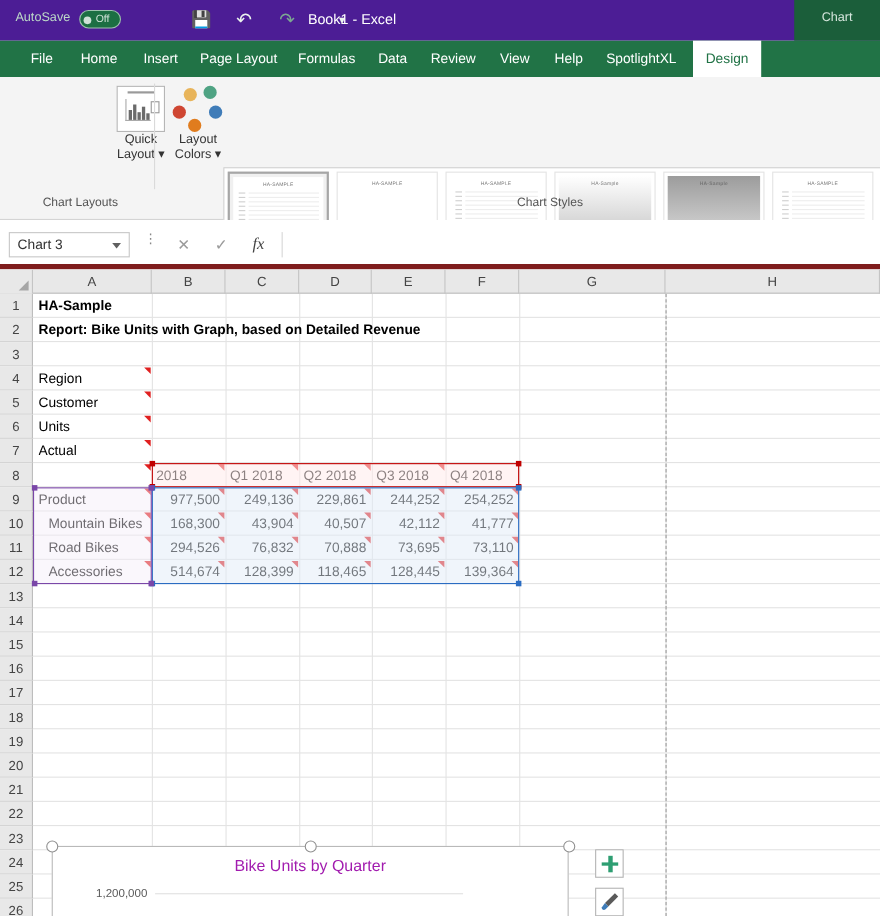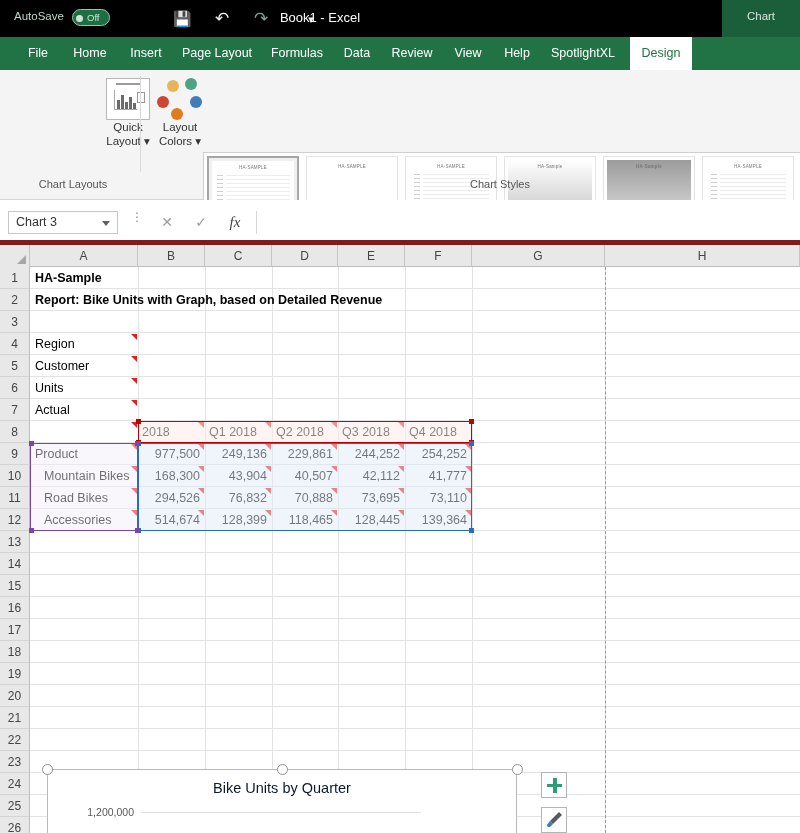--- a/index.html
+++ b/index.html
@@ -6,21 +6,21 @@
   html, body {
     width: 800px; height: 833px;
     font-family: "Liberation Sans", sans-serif;
     background: #fff; overflow: hidden;
   }
   #app { position: relative; width: 800px; height: 833px; }
 
   
   .titlebar {
     position: absolute; left: 0; top: 0; width: 800px; height: 37px;
-    background: #000000;
+    background: #4c1d95;
   }
   .tb-autosave {
     position: absolute; left: 14px; top: 10px;
     font-size: 11.5px; color: #bcd8c8;
   }
   .tb-toggle {
     position: absolute; left: 72px; top: 9px;
     width: 38px; height: 17px; border-radius: 9px;
     border: 1px solid #9dc3ae; background: #1c6f43;
   }
@@ -222,21 +222,21 @@
   .selhandle.blue { background: #2a6cc2; }
   .selhandle.purple { background: #7a47a8; }
 
   
   .chartobj {
     position: absolute; left: 47px; top: 524px; width: 470px; height: 305px;
     background: #fff; border: 1px solid #b9b9b9;
   }
   .chart-title {
     position: absolute; left: 0; top: 10px; width: 100%;
-    text-align: center; font-size: 14.5px; color: #0f172a;
+    text-align: center; font-size: 14.5px; color: #a21caf;
   }
   .plot { position: absolute; left: 93px; top: 42px; width: 280px; height: 215px; }
   .gridline { position: absolute; left: 0; width: 280px; height: 1px; background: #e0e0e0; }
   .ytick {
     position: absolute; right: 100%; margin-right: 7px; width: 80px;
     text-align: right; font-size: 10.5px; color: #595959;
     transform: translateY(-50%); white-space: nowrap;
   }
   .bargroup { position: absolute; bottom: 0; height: 215px; }
   .legend { position: absolute; left: 398px; top: 116px; }

